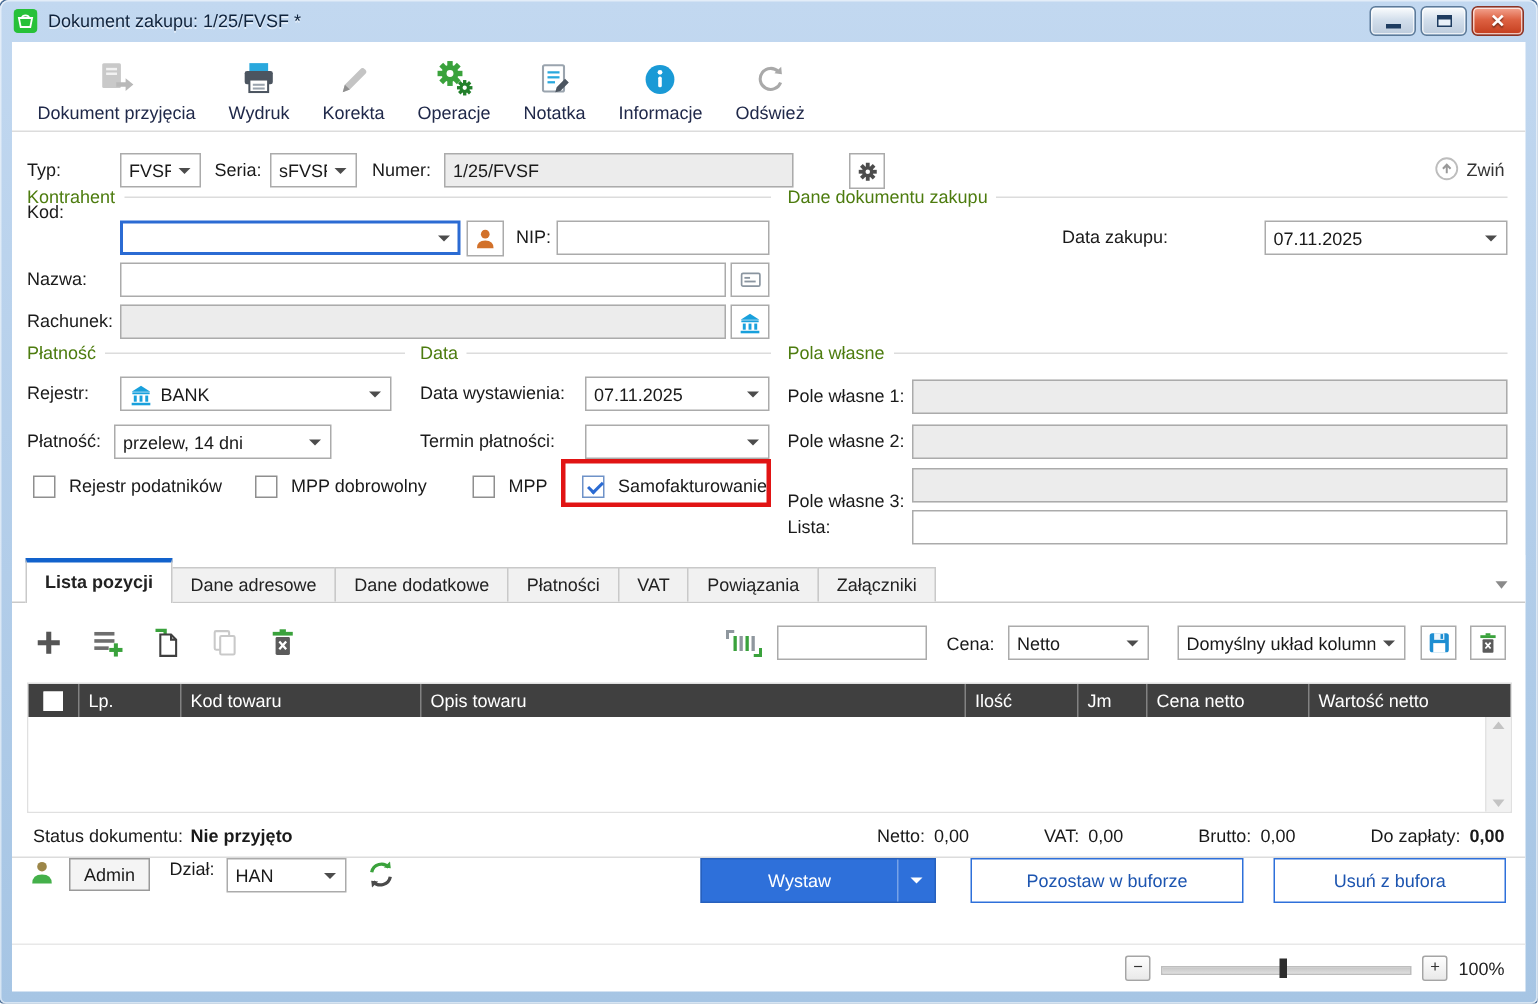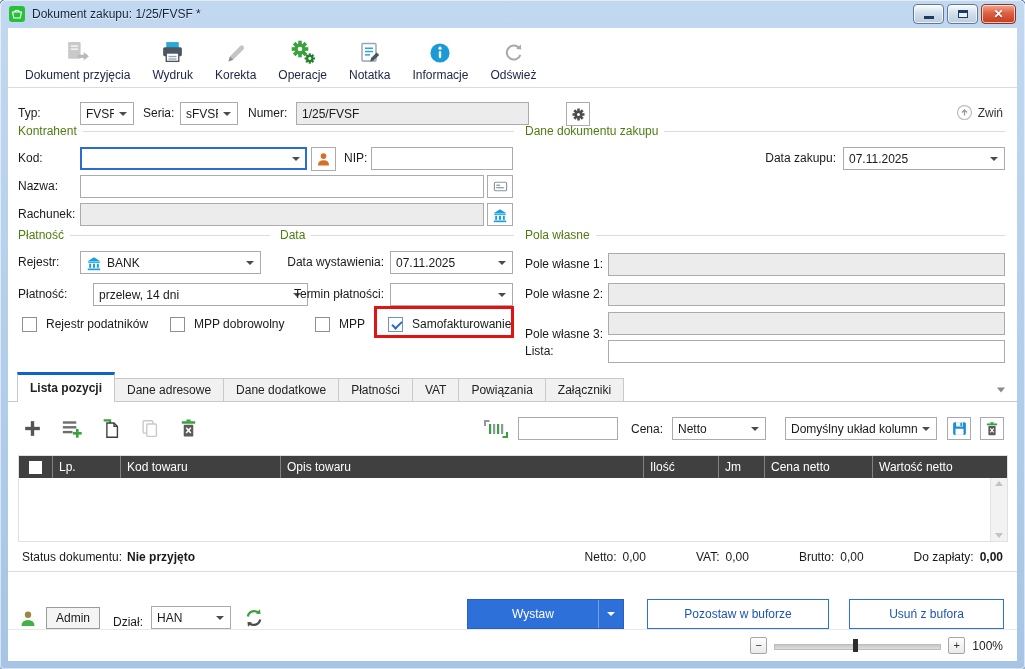--- a/index.html
+++ b/index.html
@@ -30,21 +30,21 @@
   .main-toolbar { height:60px; border-bottom:1px solid #dcdcdc; display:flex; align-items:stretch; padding:3px 4px 1px 6px; }
   .tbtn { display:flex; flex-direction:column; align-items:center; justify-content:flex-end; padding:2px 11px 4px; gap:3px; cursor:default; }
   .tbtn .ticon { height:28px; display:flex; align-items:flex-end; justify-content:center; }
   .tbtn .tlabel { color:#20294a; white-space:nowrap; }
   .tbtn.disabled .tlabel { color:#20294a; }
 
   
   .form-area { position:relative; height:282px; }
   .abs { position:absolute; }
   .flabel { line-height:23px; white-space:nowrap; }
-  .flabel.r { text-align:right; }
+  .flabel.r { text-align:left; }
   .gcap { display:flex; align-items:center; color:#4d7c0f; }
   .gcap span { padding-right:6px; white-space:nowrap; }
   .gcap::after { content:""; flex:1; height:1px; background:#dcdcdc; }
 
   .field, .combo { height:23px; border:1px solid #ababab; background:#fff; font-family:inherit; font-size:12px; padding:0 5px; color:#1a1a1a; }
   .field.ro { background:#ececec; }
   .combo { display:flex; align-items:center; gap:5px; padding-right:3px; cursor:default; }
   .combo .cval { flex:1; white-space:nowrap; overflow:hidden; }
   .carrow { width:0; height:0; border-left:4px solid transparent; border-right:4px solid transparent; border-top:4px solid #4c4c4c; margin-right:3px; flex:none; }
   .combo.focus { border:2px solid #2b6bd3; padding:0 2px 0 4px; }
@@ -84,21 +84,21 @@
   .tri-dn { width:0; height:0; border-left:4px solid transparent; border-right:4px solid transparent; border-top:5px solid #c3c3c3; }
 
   
   .statusrow { height:30px; display:flex; align-items:center; padding:0 14px 0 14px; border-bottom:1px solid #dcdcdc; }
   .statusrow b { margin-left:5px; }
   .totals { margin-left:auto; display:flex; align-items:center; gap:50px; }
   .tot { white-space:nowrap; }
   .tot .tv { margin-left:6px; }
 
   
-  .footer { height:58px; display:flex; align-items:flex-end; padding:0 13px 0 10px; gap:8px; border-bottom:1px solid #e8e8e8; }
+  .footer { height:58px; display:flex; align-items:flex-start; padding:0 13px 0 10px; gap:8px; border-bottom:1px solid #e8e8e8; }
   .admin-btn { height:22px; padding:0 9px; border:1px solid #9a9a9a; background:#f4f4f4; display:flex; align-items:center; }
   .btn-primary { width:157px; height:30px; background:#2e70da; color:#fff; display:flex; align-items:stretch; border:1px solid #2760bd; }
   .btn-primary .blabel { flex:1; display:flex; align-items:center; justify-content:center; }
   .btn-primary .bsplit { width:25px; border-left:1px solid rgba(255,255,255,.35); display:flex; align-items:center; justify-content:center; }
   .btn-primary .bsplit .carrow { border-top-color:#fff; margin:0; }
   .btn-outline { height:30px; background:#fff; border:1px solid #2e70da; color:#1d55b0; display:flex; align-items:center; justify-content:center; }
 
   
   .zoombar { flex:1; display:flex; align-items:center; justify-content:flex-end; gap:7px; padding:0 14px; }
   .zbtn { width:17px; height:17px; border:1px solid #a5a5a5; background:linear-gradient(#fefefe,#e9e9e9); display:flex; align-items:center; justify-content:center; font-size:11px; line-height:1; border-radius:2px; color:#333; }
@@ -365,21 +365,21 @@
         <span>Zwiń</span>
       </div>
 
       <div class="abs gcap" style="left:10px;top:36px;width:496px">
           <span>Kontrahent</span>
         </div>
       <div class="abs gcap" style="left:517px;top:36px;width:480px">
           <span>Dane dokumentu zakupu</span>
         </div>
 
-      <span class="abs flabel" style="left:10px;top:59px">Kod:</span>
+      <span class="abs flabel" style="left:10px;top:42px">Kod:</span>
       <div class="abs combo focus" style="left:72px;top:59px;width:227px">
         <span class="cval"></span>
         <span class="carrow"></span>
       </div>
       <div class="abs sq-btn" style="left:303px;top:59px;width:25px">
         <span style="color:#d2712a">
             <svg width="17" height="17">
               <use href="#ico-person"></use>
             </svg>
           </span>
@@ -427,21 +427,21 @@
       <div class="abs combo" style="left:72px;top:163px;width:181px">
         <span style="color:#18a0dc">
             <svg width="16" height="16">
               <use href="#ico-bank"></use>
             </svg>
           </span>
         <span class="cval">BANK</span>
         <span class="carrow"></span>
       </div>
       <span class="abs flabel" style="left:10px;top:195px">Płatność:</span>
-      <div class="abs combo" style="left:85px;top:195px;width:215px">
+      <div class="abs combo" style="left:68px;top:195px;width:145px">
         <span class="cval">przelew, 14 dni</span>
         <span class="carrow"></span>
       </div>
 
       <span class="abs flabel r" style="left:272px;top:163px;width:104px">Data wystawienia:</span>
       <div class="abs combo" style="left:382px;top:163px;width:123px">
         <span class="cval">07.11.2025</span>
         <span class="carrow"></span>
       </div>
       <span class="abs flabel r" style="left:272px;top:195px;width:104px">Termin płatności:</span>

